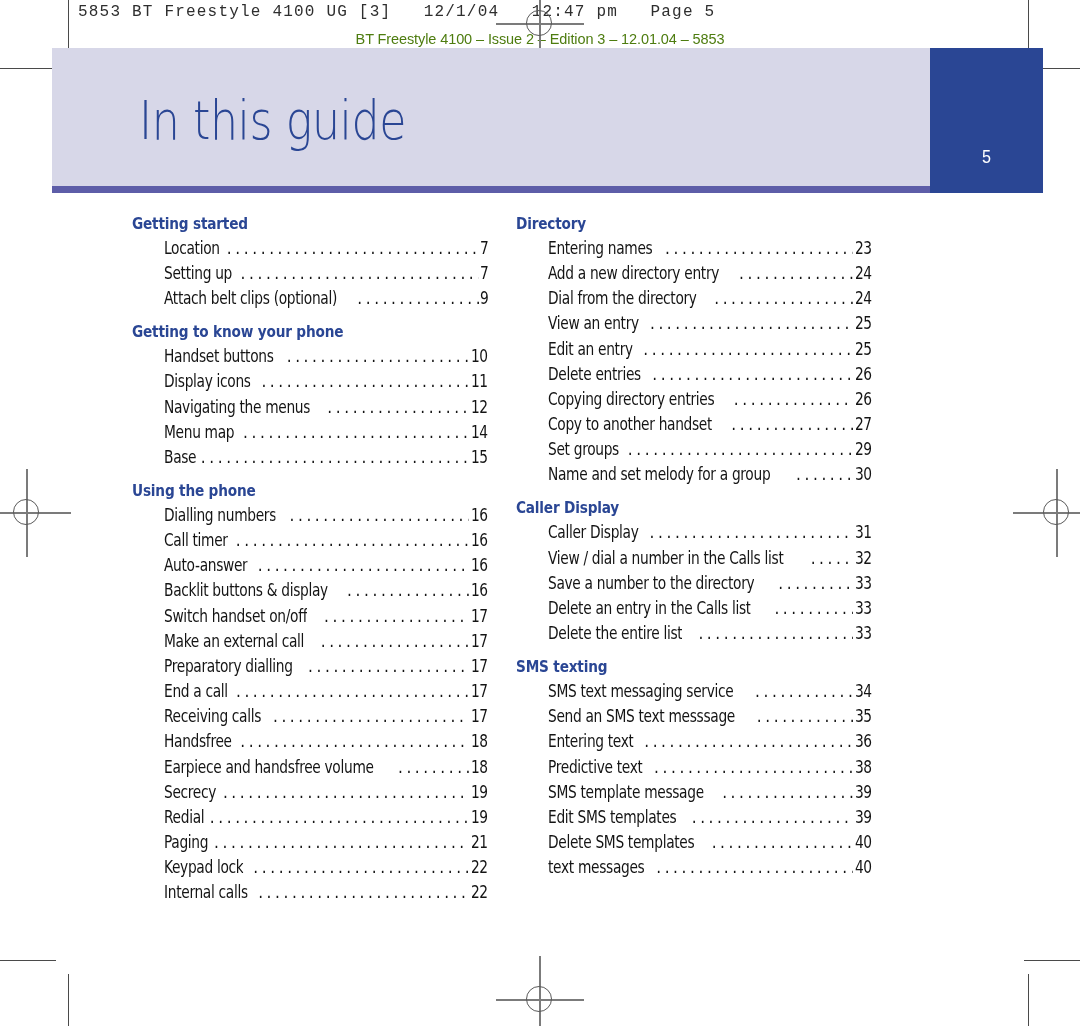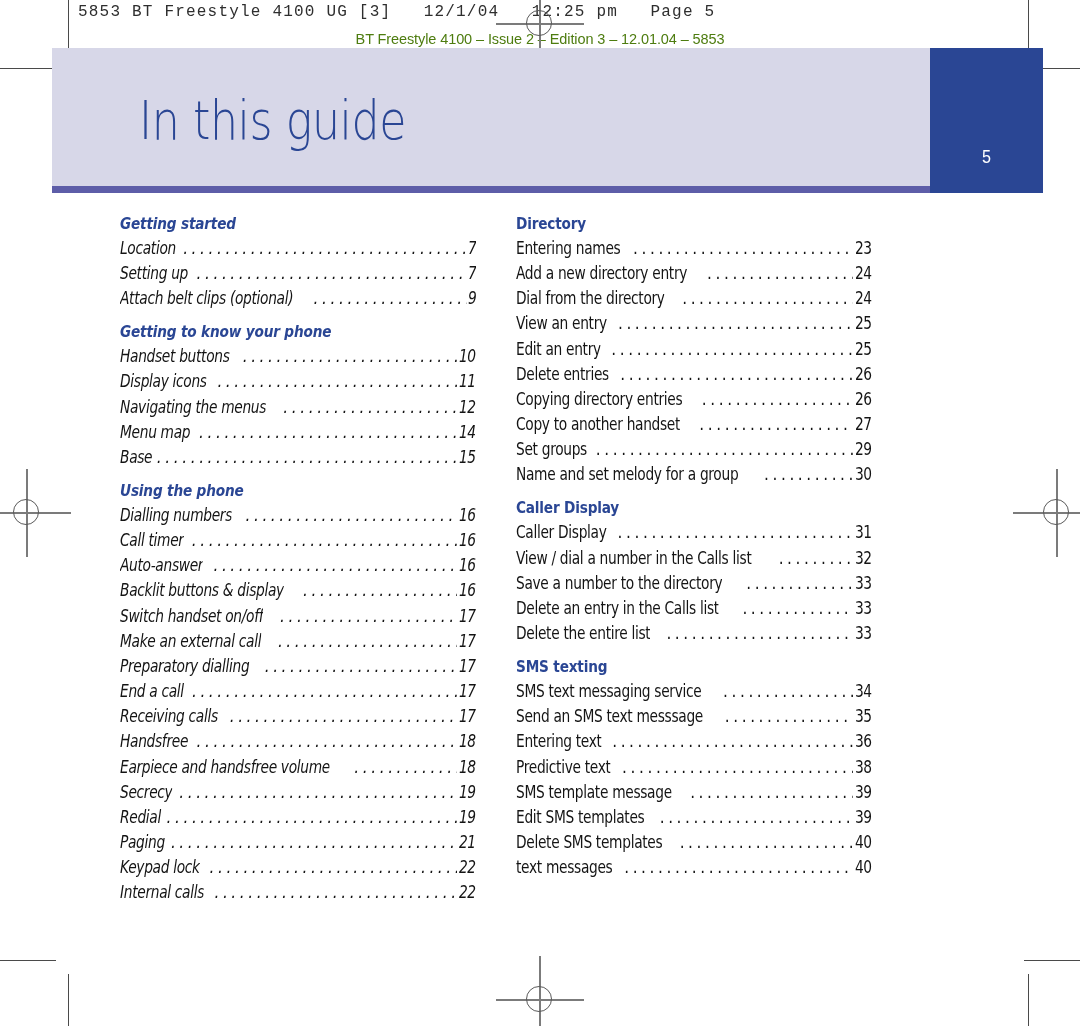--- a/index.html
+++ b/index.html
@@ -136,21 +136,21 @@
     left: 0;
     top: 212px;
     width: 1080px;
     height: 720px;
   }
   .col {
     position: absolute;
     top: 0;
     width: 356px;
   }
-  .col-left  { left: 120px; font-style: italic; }
+  .col-left  { left: 132px; }
   .col-right { left: 516px; }
 
   .section { margin-bottom: 9px; }
   .section:last-child { margin-bottom: 0; }
 
   .section-title {
     font-family: "DejaVu Sans", sans-serif;
     font-size: 16.5px;
     font-weight: bold;
     font-stretch: condensed;
@@ -166,20 +166,21 @@
     display: flex;
     align-items: baseline;
     font-family: "DejaVu Sans", sans-serif;
     font-size: 17px;
     font-stretch: condensed;
     color: #141414;
     line-height: 1.48;
     letter-spacing: -0.35px;
     white-space: nowrap;
     overflow: hidden;
+    margin-left: 32px;
   }
   .entry .label {
     transform: scaleX(0.9);
     transform-origin: left center;
     flex: 0 0 auto;
     max-width: 300px;
     overflow: hidden;
   }
   .entry .leader {
     flex: 1 1 auto;
@@ -198,21 +199,21 @@
     transform-origin: right center;
     text-align: right;
     padding-left: 0px;
   }
   
   .entry.noleader .leader { visibility: hidden; }
 </style>
 </head>
 <body>
 
-<div class="slug-job">5853 BT Freestyle 4100 UG [3]   12/1/04   12:25 pm   Page 5</div>
+<div class="slug-job">5853 BT Freestyle 4100 UG [3]   12/1/04   12:47 pm   Page 5</div>
 <div class="slug-edition">BT Freestyle 4100 – Issue 2 – Edition 3 – 12.01.04 – 5853</div>
 
 <div class="crop v" style="left:68px;  top:0px;   height:53px;"></div>
 <div class="crop h" style="left:0px;   top:68px;  width:53px;"></div>
 <div class="crop v" style="left:1028px;top:0px;   height:53px;"></div>
 <div class="crop h" style="left:1027px;top:68px;  width:53px;"></div>
 <div class="crop v" style="left:68px;  top:974px; height:52px;"></div>
 <div class="crop h" style="left:0px;   top:960px; width:56px;"></div>
 <div class="crop v" style="left:1028px;top:974px; height:52px;"></div>
 <div class="crop h" style="left:1024px;top:960px; width:56px;"></div>

